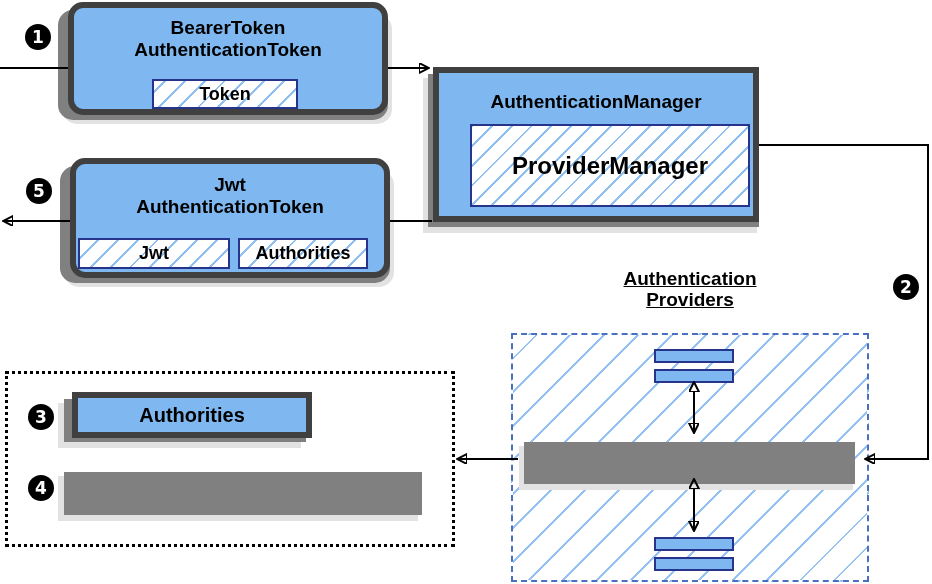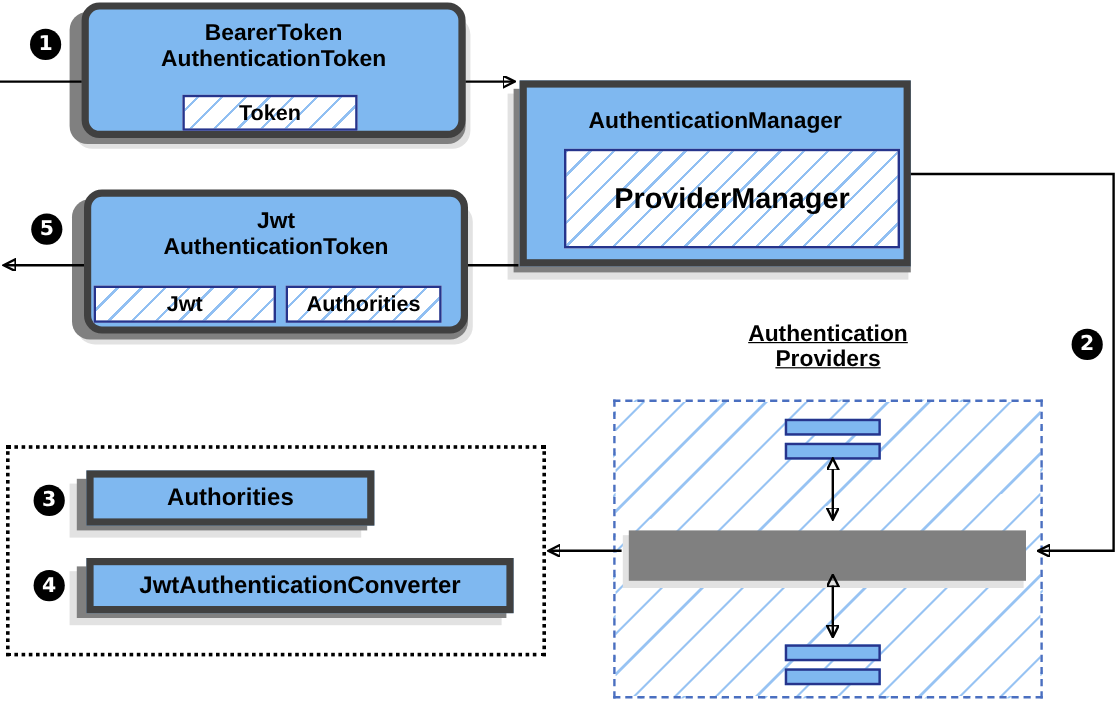--- a/index.html
+++ b/index.html
@@ -212,21 +212,20 @@
 
   <div class="shadow light" style="left:519px; top:446px; width:334px; height:44px;"></div>
   <div class="shadow dark" style="left:524px; top:442px; width:331px; height:42px;"></div>
 
   <div class="shadow light" style="left:58px; top:403px; width:243px; height:45px;"></div>
   <div class="shadow dark" style="left:64px; top:399px; width:242px; height:43px;"></div>
   <div class="node" style="left:72px; top:392px; width:240px; height:46px; font-size:20px;">Authorities</div>
 
   <div class="shadow light" style="left:58px; top:476px; width:360px; height:45px;"></div>
   <div class="shadow dark" style="left:64px; top:472px; width:358px; height:43px;"></div>
-  <div class="node" style="left:72px; top:465px; width:356px; height:46px; font-size:20px;">JwtAuthenticationConverter</div>
 
   <div class="badge" style="left:25px; top:24px;">1</div>
   <div class="badge" style="left:26px; top:178px;">5</div>
   <div class="badge" style="left:893px; top:274px;">2</div>
   <div class="badge" style="left:28px; top:404px;">3</div>
   <div class="badge" style="left:28px; top:475px;">4</div>
 
 </div>
 
 </body></html>

